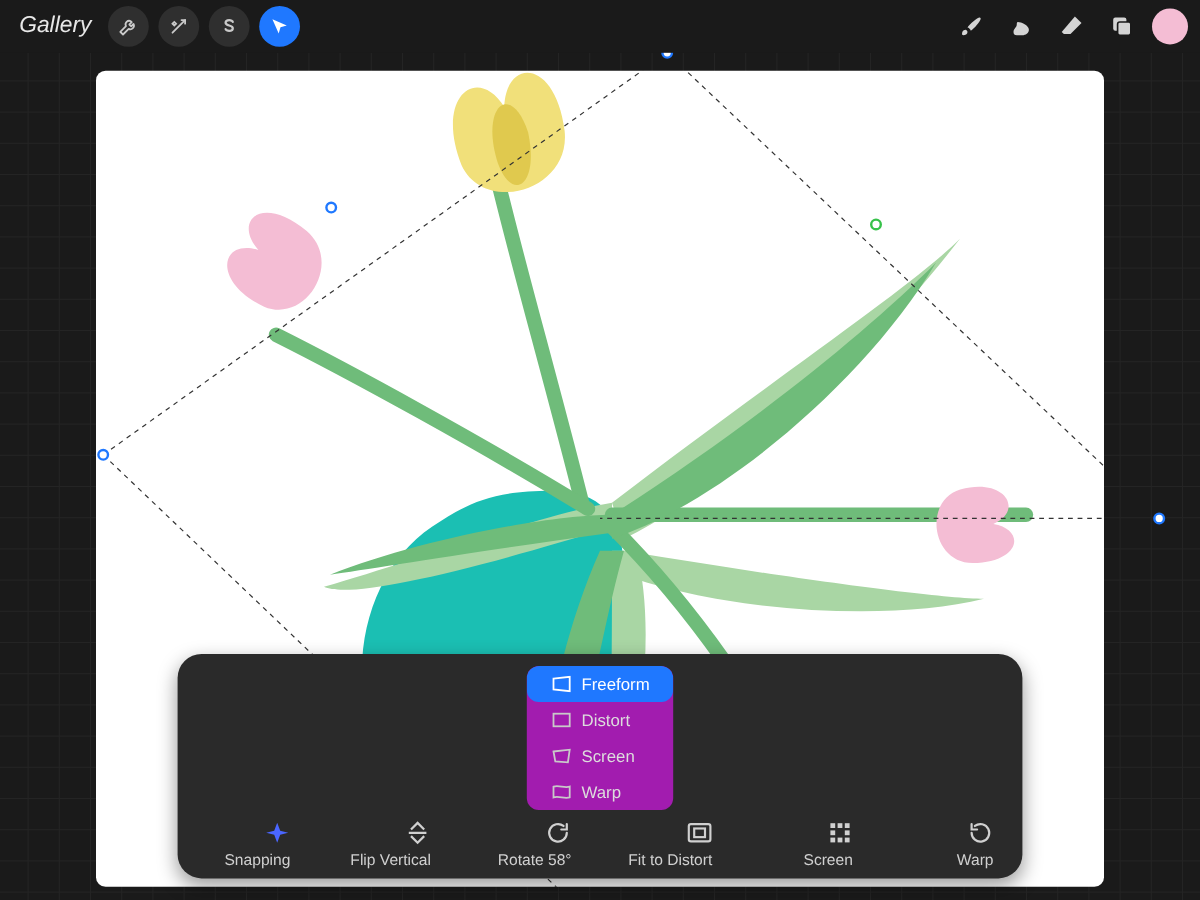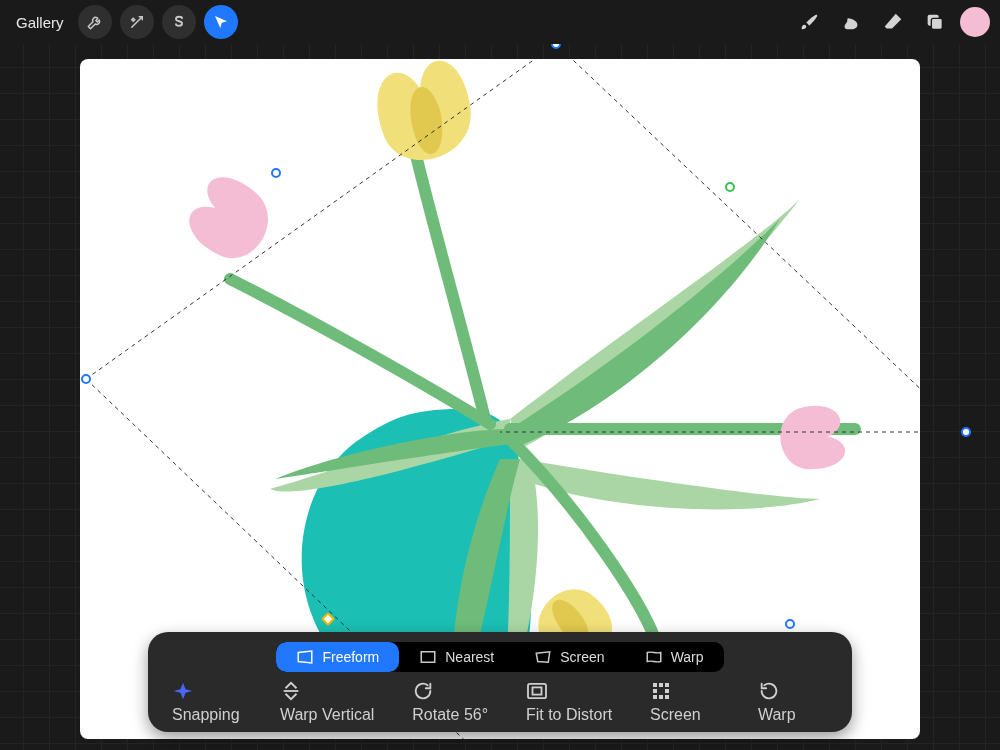--- a/index.html
+++ b/index.html
@@ -1,21 +1,21 @@
 <!DOCTYPE html>
 <html><head>
 <meta charset="utf-8">
 <style>
   * { margin: 0; padding: 0; box-sizing: border-box; font-family: -apple-system, Helvetica, Arial, sans-serif; }
   body { width: 1000px; height: 750px; background: #1a1a1a; overflow: hidden; position: relative; }
 
   
   .topbar { position: absolute; top: 0; left: 0; right: 0; height: 44px; background: #1a1a1a; display: flex; align-items: center; justify-content: space-between; padding: 0 10px; z-index: 10; }
   .top-left, .top-right { display: flex; align-items: center; gap: 8px; }
-  .gallery-link { color: #e8e8e8; font-size: 15px; font-weight: 400; padding: 0 6px; cursor: pointer; }
+  .gallery-link { color: #e8e8e8; font-size: 19px; font-weight: 400; padding: 0 6px; cursor: pointer; font-style: italic; }
   .top-btn { width: 34px; height: 34px; border-radius: 17px; display: flex; align-items: center; justify-content: center; cursor: pointer; }
   .top-btn.dark { background: #2f2f2f; }
   .top-btn.blue { background: #1f78ff; }
   .top-btn svg { display: block; }
   .color-swatch { width: 30px; height: 30px; border-radius: 15px; background: #f4bdd4; cursor: pointer; }
 
   
   .canvas-wrap { position: absolute; top: 44px; left: 0; right: 0; bottom: 0; display: flex; align-items: flex-start; justify-content: center; }
   .canvas-bg { position: absolute; inset: 0;
     background-image:
@@ -29,26 +29,26 @@
   
   .selbox { position: absolute; border: none; pointer-events: none; z-index: 5; }
   .selrect { position: absolute; inset: 0; }
   .selrect line { stroke: #333; stroke-width: 1; stroke-dasharray: 4 4; }
   .handle { position: absolute; width: 10px; height: 10px; margin: -5px 0 0 -5px; border-radius: 50%; background: #fff; border: 2px solid #1f78ff; }
   .handle.green { border-color: #37c24a; }
   .handle.yellow { border-color: #f7b500; border-radius: 2px; transform: rotate(45deg); background:#fff; }
 
   
   .panel { position: absolute; left: 50%; transform: translateX(-50%); bottom: 18px; width: 704px; background: #2a2a2a; border-radius: 20px; padding: 10px 14px 6px; z-index: 20; box-shadow: 0 6px 16px rgba(0,0,0,.4); display:flex; flex-direction:column; align-items:center; gap:6px;}
-  .mode-row { display: inline-flex; background: #000000; border-radius: 10px; overflow: hidden; }
+  .mode-row { display: inline-flex; background: #a21caf; border-radius: 10px; overflow: hidden; flex-direction: column; }
   .mode-btn { display: flex; align-items: center; gap: 8px; padding: 7px 20px; color: #ddd; font-size: 14px; cursor: pointer; border-radius:10px; }
   .mode-btn.active { background: #1f78ff; color: #fff; }
   .mode-btn .ico { width: 18px; height: 14px; }
   .action-row { display: flex; justify-content: space-between; width: 100%; padding: 2px 10px 2px; }
-  .action-btn { display: flex; flex-direction: column; align-items: flex-start; gap: 4px; color: #d0d0d0; font-size: 16px; cursor: pointer; min-width:70px;}
+  .action-btn { display: flex; flex-direction: column; align-items: flex-end; gap: 4px; color: #d0d0d0; font-size: 13px; cursor: pointer; min-width:70px;}
   .action-btn.accent .aicon { color: #4a66ff; }
   .aicon { width: 22px; height: 22px; display:flex; align-items:center; justify-content:center; color:#d0d0d0;}
 </style>
 </head>
 <body>
 
 <div class="topbar">
   <div class="top-left">
     <div class="gallery-link">Gallery</div>
     <div class="top-btn dark">
@@ -166,21 +166,21 @@
     <div class="mode-btn active">
       <svg class="ico" viewBox="0 0 24 18" fill="none" stroke="#fff" stroke-width="2">
           <path d="M3 3 L21 1 L21 17 L3 15 Z"></path>
         </svg>
       <span>Freeform</span>
     </div>
     <div class="mode-btn">
       <svg class="ico" viewBox="0 0 24 18" fill="none" stroke="#c9c9c9" stroke-width="2">
           <rect x="3" y="2" width="18" height="14"></rect>
         </svg>
-      <span>Nearest</span>
+      <span>Distort</span>
     </div>
     <div class="mode-btn">
       <svg class="ico" viewBox="0 0 24 18" fill="none" stroke="#c9c9c9" stroke-width="2">
           <path d="M3 4 L21 2 L19 16 L5 15 Z"></path>
         </svg>
       <span>Screen</span>
     </div>
     <div class="mode-btn">
       <svg class="ico" viewBox="0 0 24 18" fill="none" stroke="#c9c9c9" stroke-width="2">
           <path d="M3 3 C9 1 15 5 21 3 L21 15 C15 17 9 13 3 15 Z"></path>
@@ -199,30 +199,30 @@
       <span>Snapping</span>
     </div>
     <div class="action-btn">
       <span class="aicon">
           <svg width="20" height="22" viewBox="0 0 20 24" fill="none" stroke="#d0d0d0" stroke-width="2">
             <path d="M4 9 L10 3 L16 9"></path>
             <path d="M4 15 L10 21 L16 15"></path>
             <line x1="2" y1="12" x2="18" y2="12"></line>
           </svg>
         </span>
-      <span>Warp Vertical</span>
+      <span>Flip Vertical</span>
     </div>
     <div class="action-btn">
       <span class="aicon">
           <svg width="22" height="22" viewBox="0 0 24 24" fill="none" stroke="#d0d0d0" stroke-width="2" stroke-linecap="round">
             <path d="M20 12a8 8 0 1 1-3-6.2"></path>
             <path d="M20 4v5h-5"></path>
           </svg>
         </span>
-      <span>Rotate 56°</span>
+      <span>Rotate 58°</span>
     </div>
     <div class="action-btn">
       <span class="aicon">
           <svg width="22" height="18" viewBox="0 0 24 20" fill="none" stroke="#d0d0d0" stroke-width="2">
             <rect x="2" y="2" width="20" height="16" rx="2"></rect>
             <rect x="7" y="6" width="10" height="8"></rect>
           </svg>
         </span>
       <span>Fit to Distort</span>
     </div>

